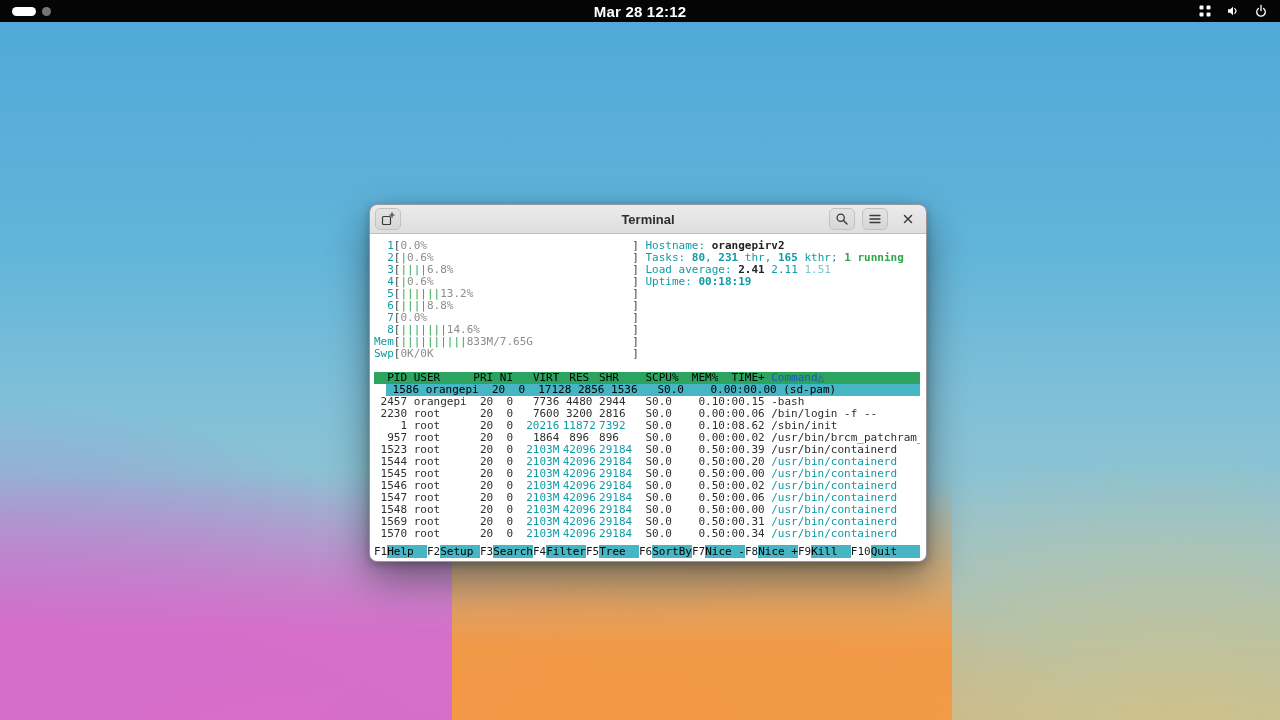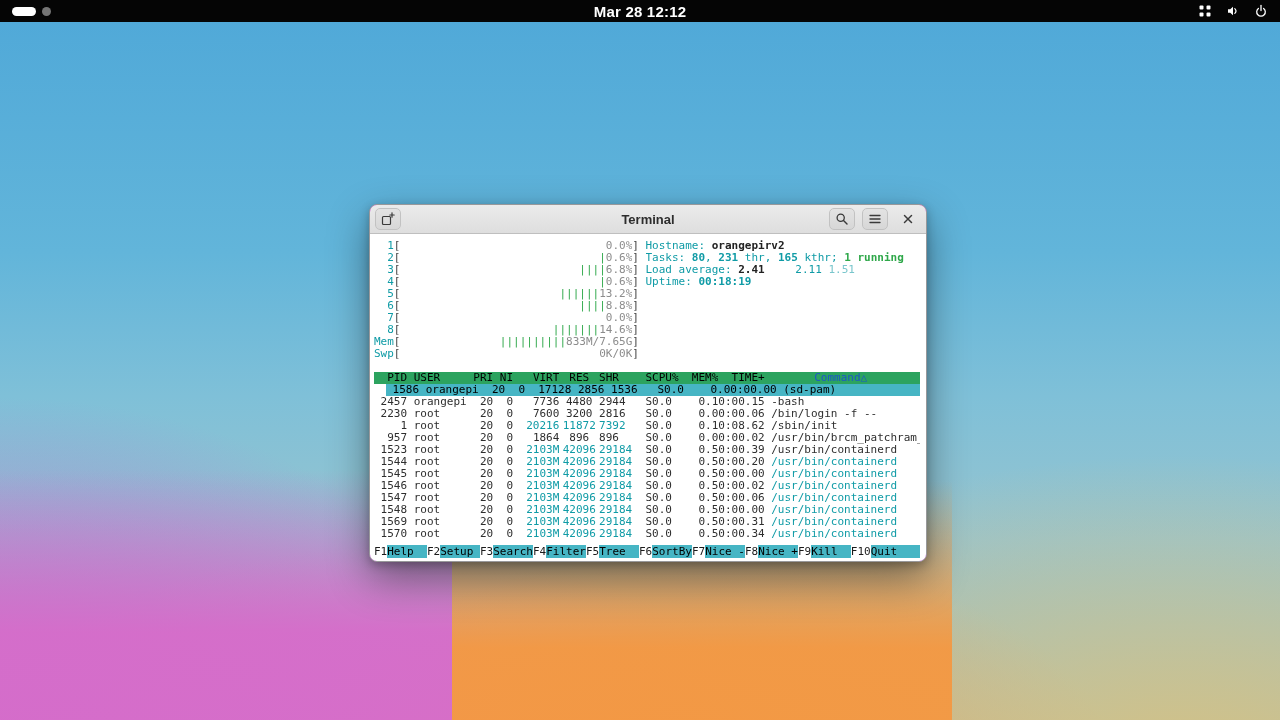--- a/index.html
+++ b/index.html
@@ -46,29 +46,29 @@
   .tb-actions{margin-left:auto;display:flex;gap:7px;align-items:center;}
   
   .term-body{position:absolute;top:29px;left:0;right:0;bottom:0;background:#fff;
     display:flex;flex-direction:column;padding:6px 6px 3px 4px;overflow:hidden;
     font-family:"DejaVu Sans Mono",monospace;font-size:11px;line-height:12px;color:#2e2e2e;}
   .top-section{display:flex;}
   .meters{width:40ch;flex:none;}
   .meter-line{display:flex;white-space:pre;}
   .m-label{width:3ch;text-align:right;color:var(--c-teal,#0f9ba6);flex:none;}
   .m-br{color:#444;flex:none;}
-  .m-bar{flex:1;display:flex;justify-content:flex-end;overflow:hidden;}
+  .m-bar{flex:1;display:flex;justify-content:flex-start;overflow:hidden;}
   .m-pipes{color:var(--c-green-text,#2fa84a);overflow:hidden;}
   .m-val{color:var(--c-gray,#8c8c8c);}
   .sysinfo{margin-left:1ch;flex:1;overflow:hidden;}
   .info-line{white-space:pre;}
   .seg-lbl{color:var(--c-teal,#0f9ba6);}
   .seg-valb{color:#222;font-weight:bold;}
   .seg-cyanb{color:var(--c-teal,#0f9ba6);font-weight:bold;}
-  .seg-cyan{color:var(--c-teal,#0f9ba6);margin-left:24px;}
+  .seg-cyan{color:var(--c-teal,#0f9ba6);}
   .seg-cyandim{color:#79c6cc;}
   .seg-grn{color:var(--c-green-text,#2fa84a);font-weight:bold;}
   .table-gap{height:12px;flex:none;}
   
   .phead{display:flex;background:var(--c-header,#2ca35f);color:#000;flex:none;}
   .prow{display:flex;flex:none;}
   .prow.selected{background:var(--c-select,#46b5c4);color:#000;margin-left:12px;}
   .cell{white-space:pre;overflow:hidden;flex:none;}
   .c-pid {width:5ch;text-align:right;}
   .c-user{width:8ch;padding-left:1ch;text-align:left;}
@@ -76,21 +76,21 @@
   .c-ni  {width:3ch;text-align:right;}
   .c-virt{width:7ch;text-align:right;}
   .c-res {width:6ch;text-align:center;}
   .c-shr {width:6ch;}
   .c-s   {width:2ch;text-align:right;}
   .c-cpu {width:5ch;}
   .c-mem {width:5ch;text-align:right;}
   .c-time{width:7ch;text-align:right;}
   .c-cmd {flex:1;padding-left:1ch;text-align:left;}
   .cyan{color:var(--c-teal,#0f9ba6);}
-  .hdr-cmd{color:var(--c-blue,#1d56c8);margin-left:43px;}
+  .hdr-cmd{color:var(--c-blue,#1d56c8);}
   
   .fkbar{margin-top:auto;display:flex;height:13px;line-height:13px;flex:none;}
   .fk-item{display:flex;flex:none;}
   .fk-key{white-space:pre;color:#1a1a1a;background:#fff;}
   .fk-label{white-space:pre;width:6ch;overflow:hidden;background:var(--c-select,#46b5c4);color:#000;}
   .fk-fill{flex:1;background:var(--c-select,#46b5c4);}
 </style>
 </head>
 <body>
 

